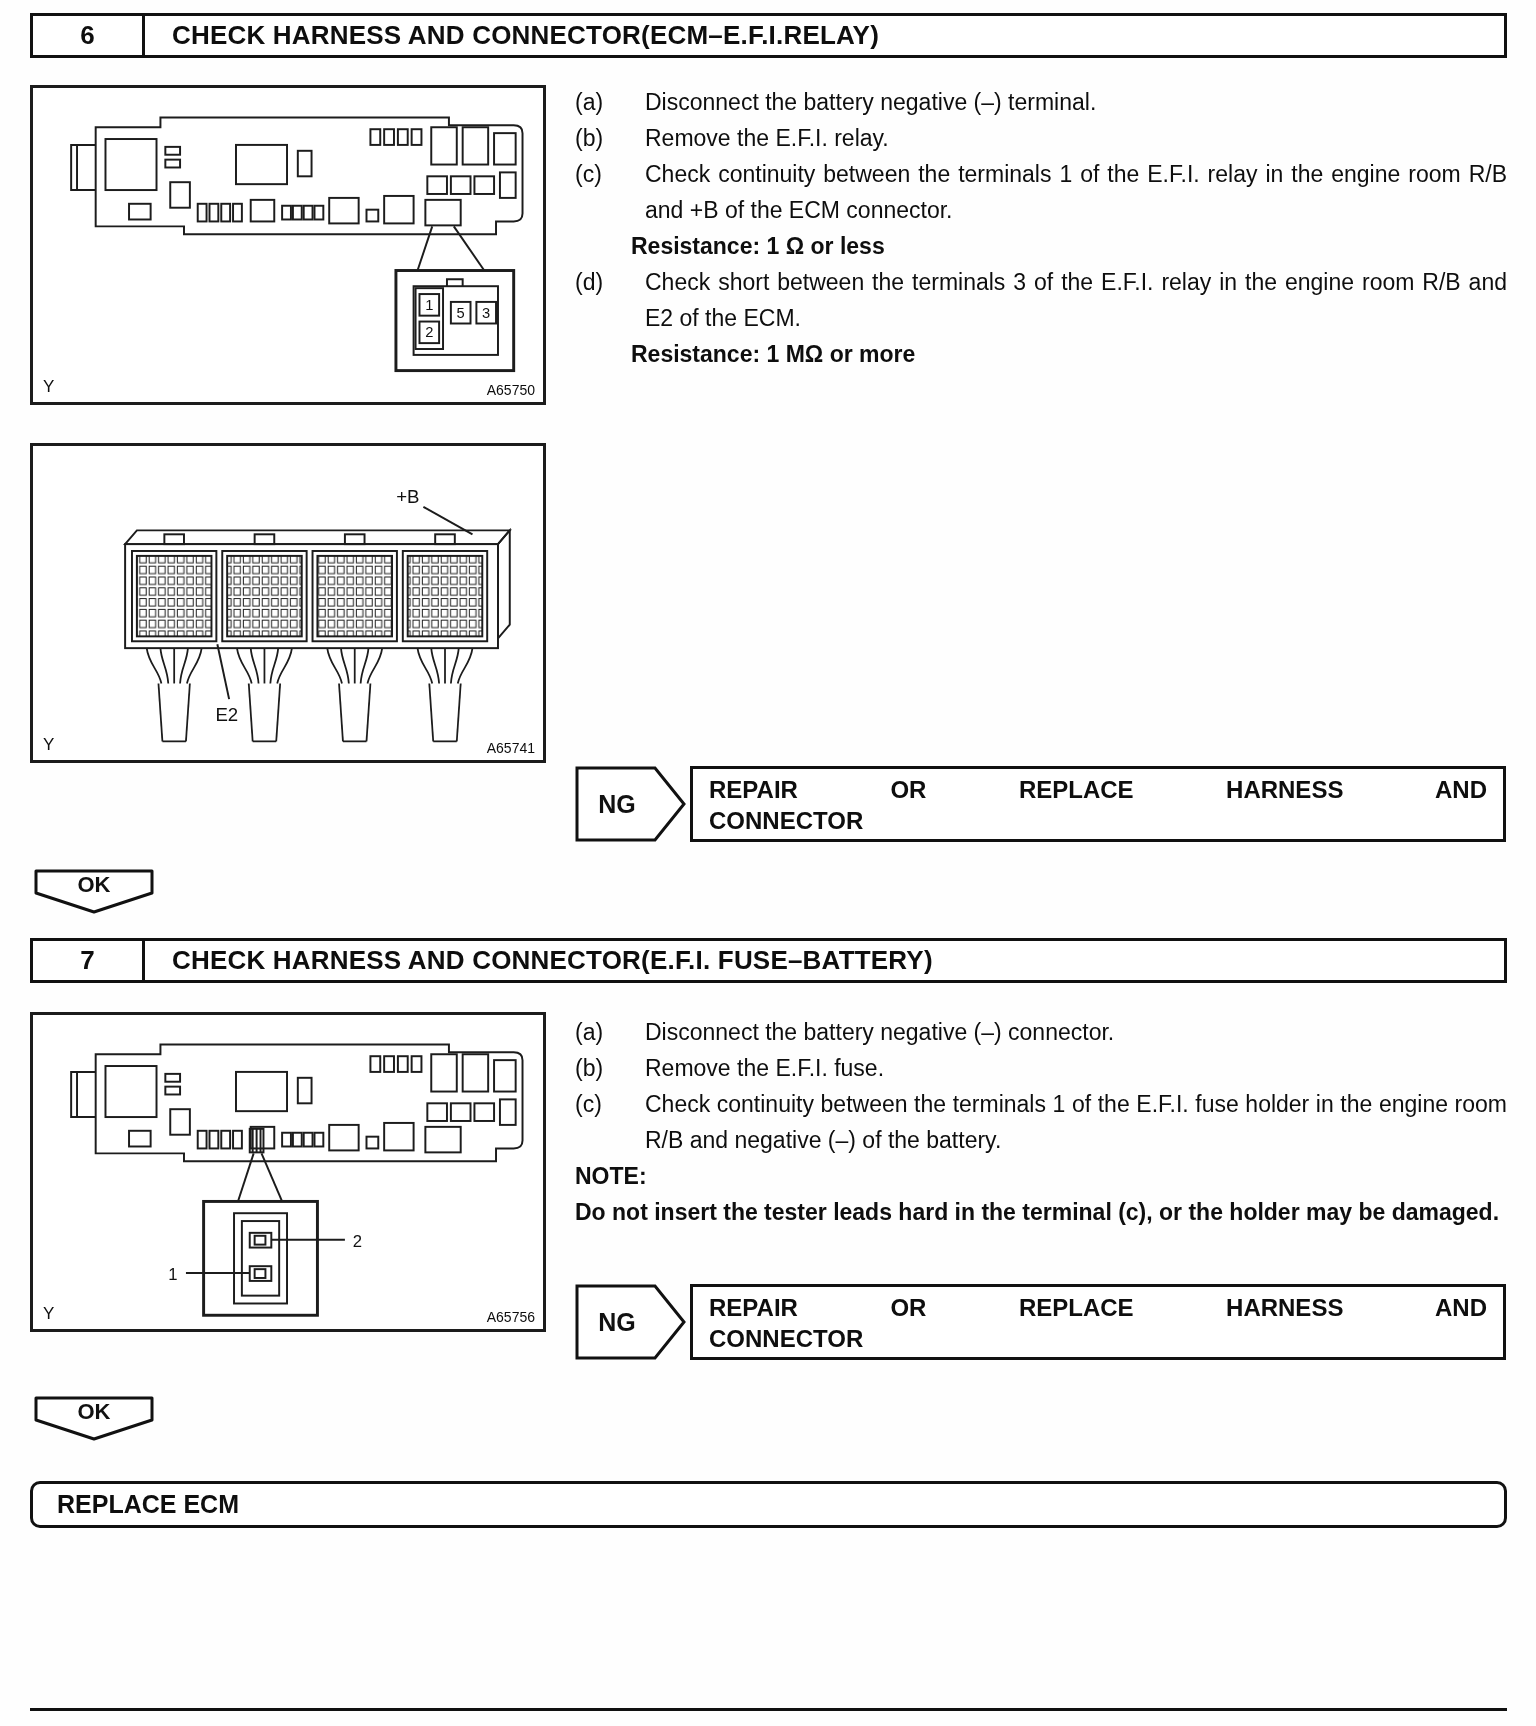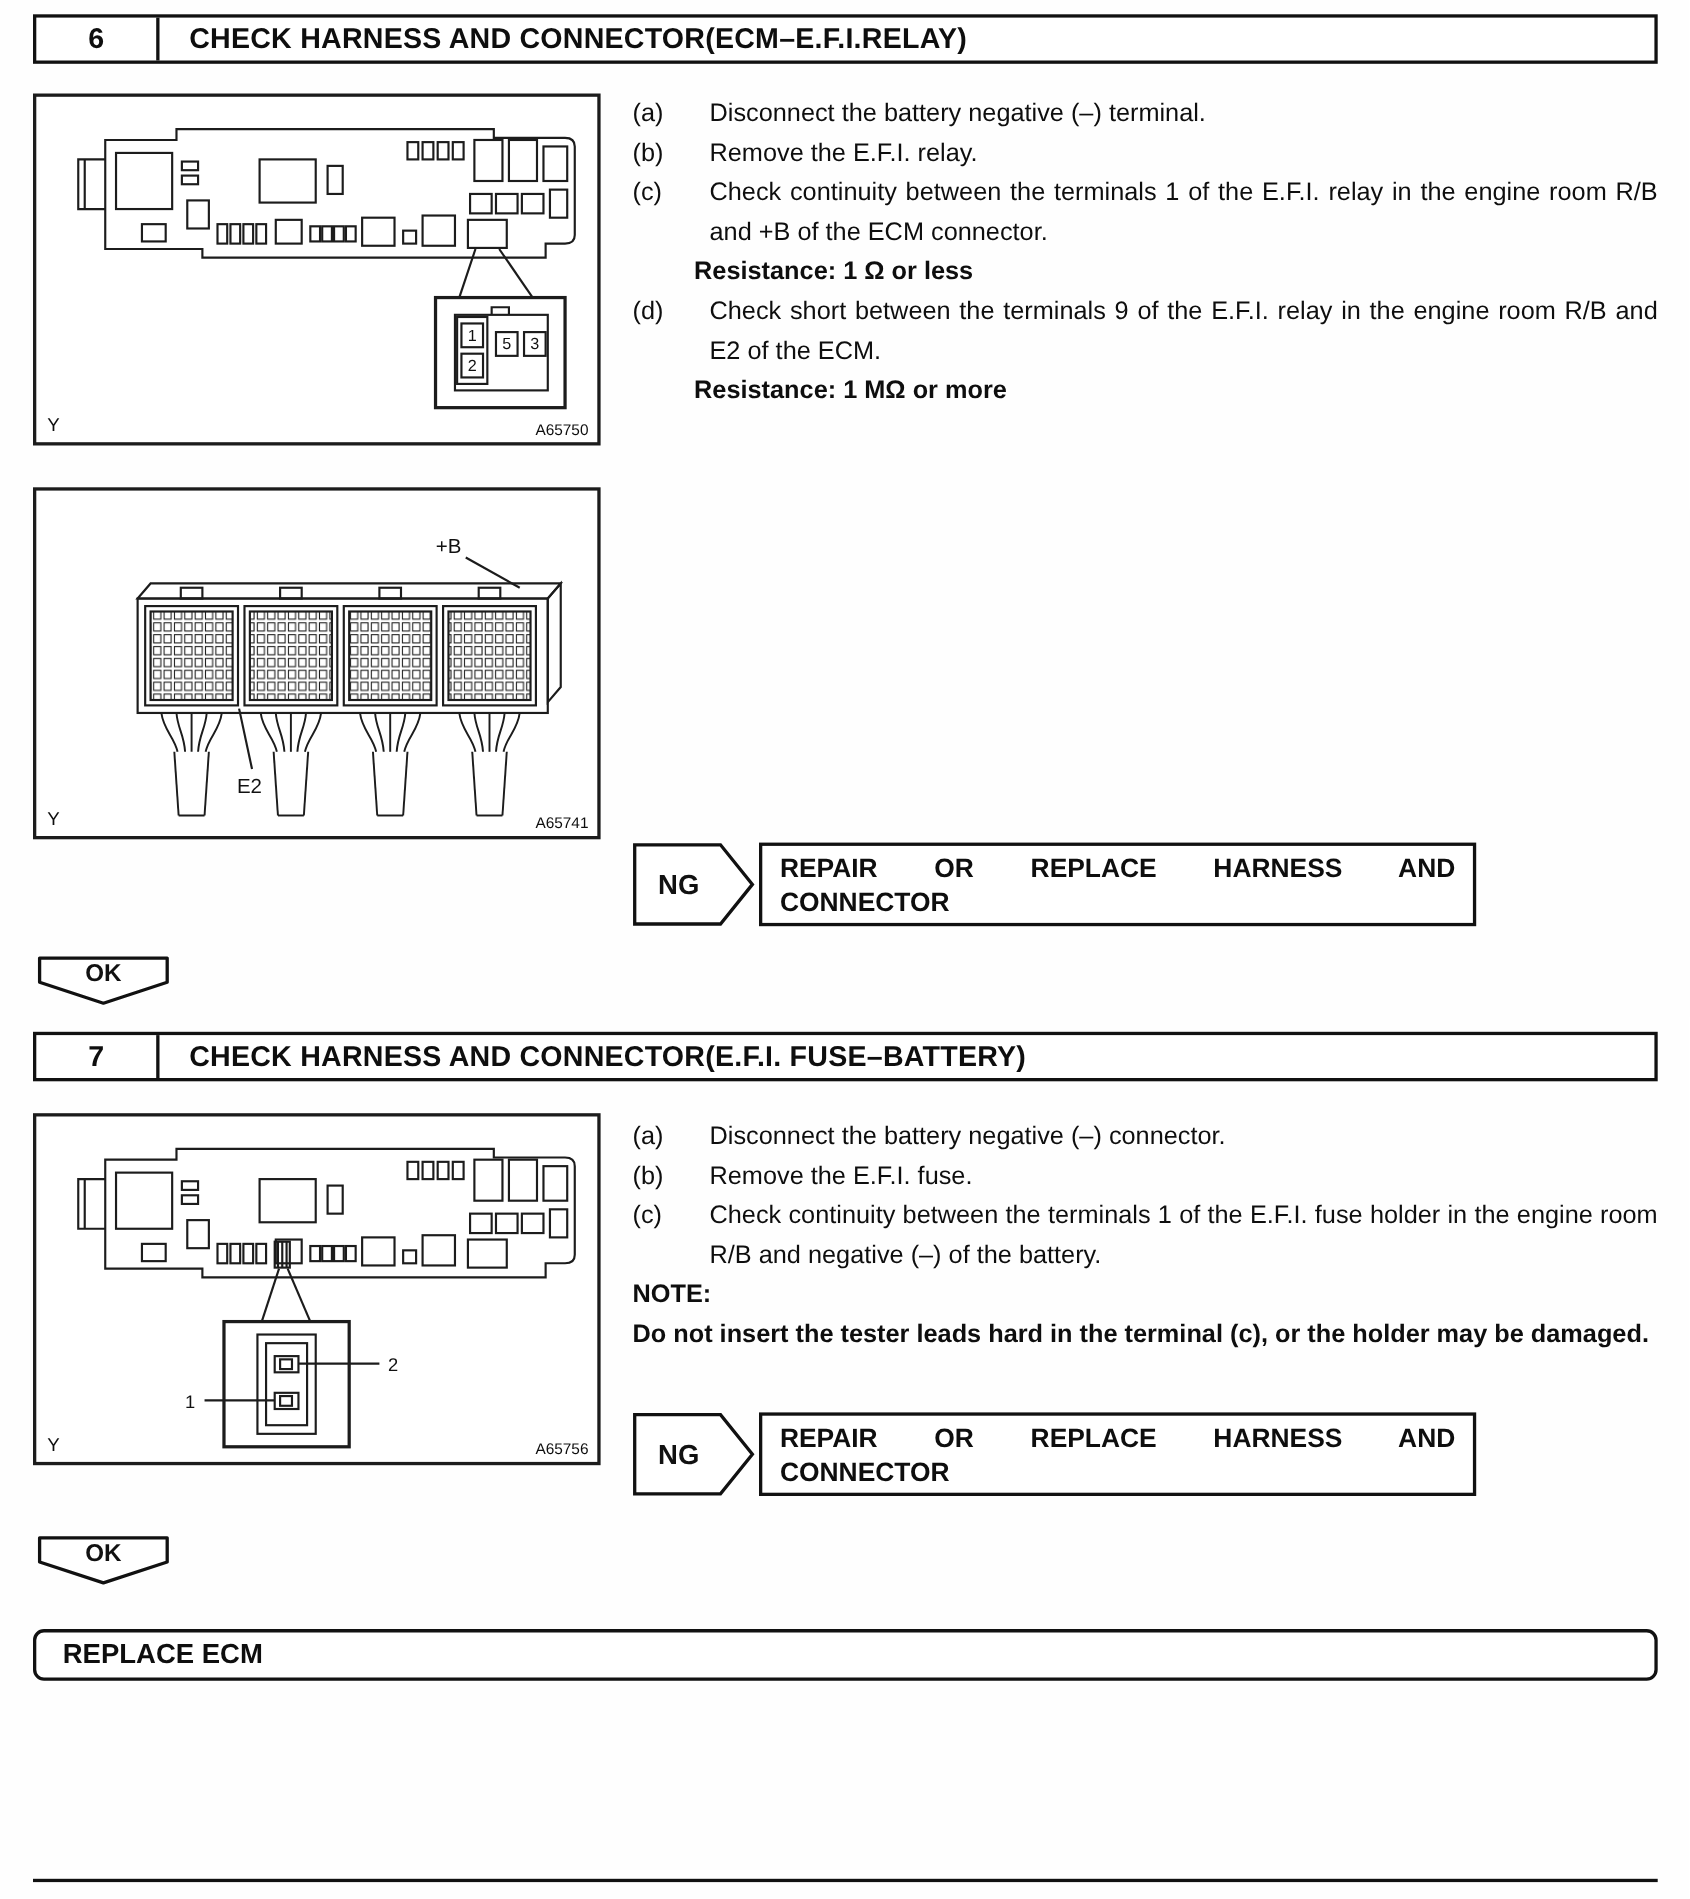--- a/index.html
+++ b/index.html
@@ -47,21 +47,21 @@
   .imark { flex:0 0 70px; }
   .itext { flex:1; text-align:justify; }
   .ispec { margin-left:56px; font-weight:bold; }
   .note-label { font-weight:bold; }
   .note-text  { font-weight:bold; text-align:justify; }
 
   
   .ng-row { position:absolute; left:575px; height:76px; display:flex; align-items:stretch; }
   .ng-arrow { flex:0 0 112px; }
   .ng-box {
-    margin-left:3px; width:652px; border:3px solid #111; background:#fff;
+    margin-left:3px; width:816px; border:3px solid #111; background:#fff;
     padding:5px 16px; font-weight:bold; font-size:24px; line-height:31px;
   }
   .ng-line1 { text-align:justify; text-align-last:justify; }
 
   
   .ok-banner { position:absolute; left:30px; }
 
   
   .final-box {
     position:absolute; left:30px; width:1477px; height:47px;
@@ -155,21 +155,21 @@
       <span class="imark">(b)</span>
       <span class="itext">Remove the E.F.I. relay.</span>
     </div>
     <div class="irow">
       <span class="imark">(c)</span>
       <span class="itext">Check continuity between the terminals 1 of the E.F.I. relay in the engine room R/B and +B of the ECM connector.</span>
     </div>
     <div class="ispec">Resistance: 1 Ω or less</div>
     <div class="irow">
       <span class="imark">(d)</span>
-      <span class="itext">Check short between the terminals 9 of the E.F.I. relay in the engine room R/B and E2 of the ECM.</span>
+      <span class="itext">Check short between the terminals 3 of the E.F.I. relay in the engine room R/B and E2 of the ECM.</span>
     </div>
     <div class="ispec">Resistance: 1 MΩ or more</div>
   </div>
 
   <figure class="fig" style="top:443px;">
     <svg viewBox="0 0 516 320">
       <defs>
         <pattern id="pins" width="9.6" height="11" patternUnits="userSpaceOnUse">
           <rect x="1.3" y="1.5" width="6.6" height="7.6" fill="none" stroke="#1c1c1c" stroke-width="1"></rect>
         </pattern>

